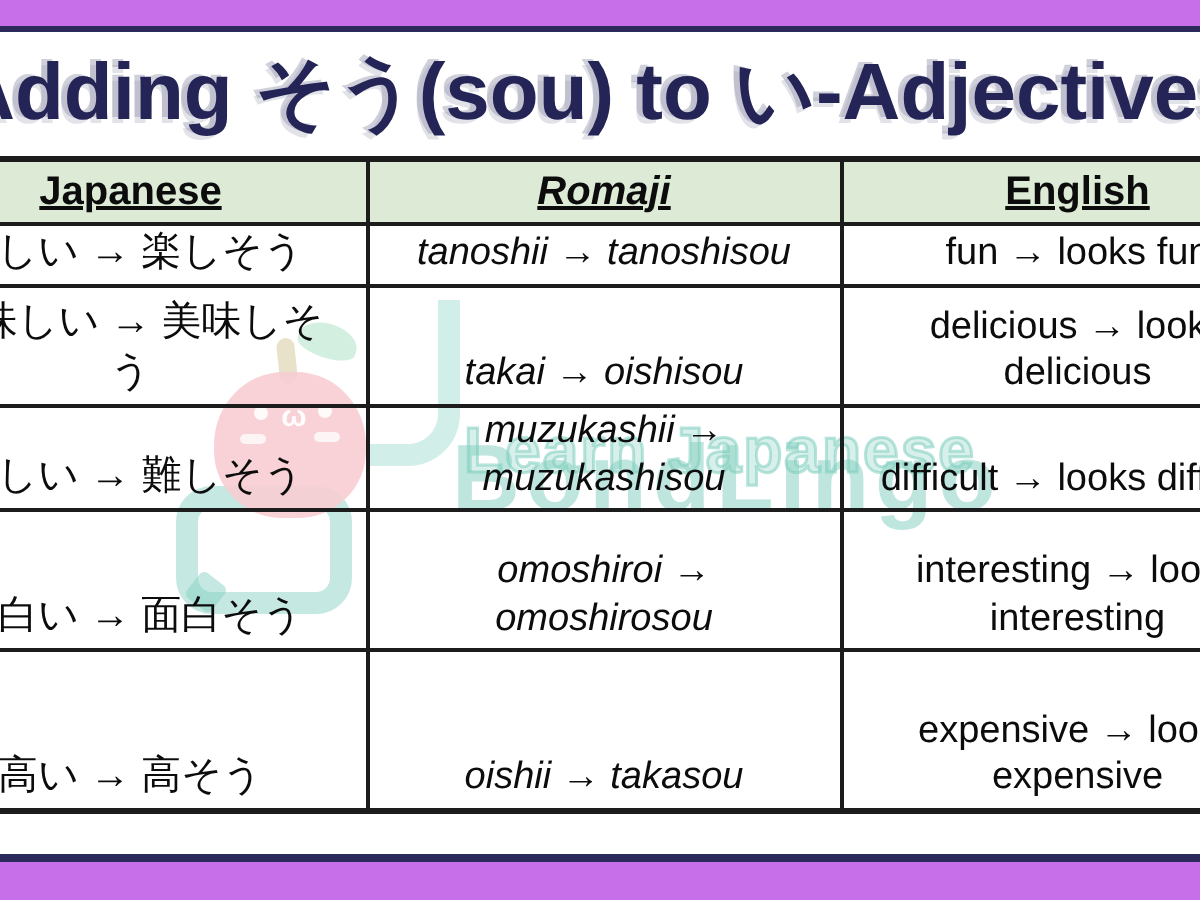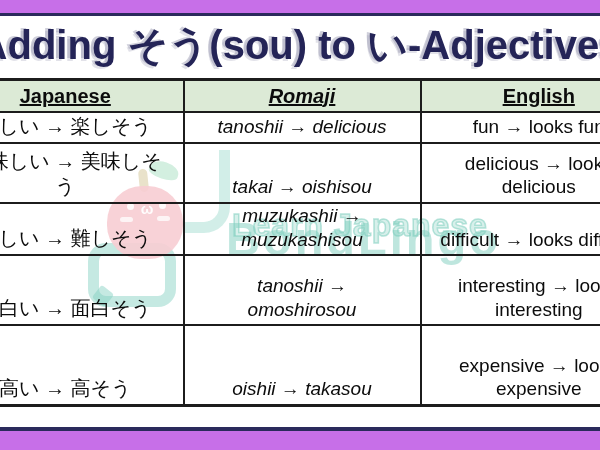--- a/index.html
+++ b/index.html
@@ -150,39 +150,39 @@
       <thead>
         <tr>
           <th class="ja">Japanese</th>
           <th class="ro">Romaji</th>
           <th class="en">English</th>
         </tr>
       </thead>
       <tbody>
         <tr>
           <td class="ja">楽しい → 楽しそう</td>
-          <td class="ro">tanoshii → delicious</td>
+          <td class="ro">tanoshii → tanoshisou</td>
           <td class="en">fun → looks fun</td>
         </tr>
         <tr>
           <td class="ja">美味しい → 美味しそ
 う</td>
           <td class="ro">takai → oishisou</td>
           <td class="en">delicious → looks
 delicious</td>
         </tr>
         <tr>
           <td class="ja">難しい → 難しそう</td>
           <td class="ro">muzukashii →
 muzukashisou</td>
           <td class="en">difficult → looks difficult</td>
         </tr>
         <tr>
           <td class="ja">面白い → 面白そう</td>
-          <td class="ro">tanoshii →
+          <td class="ro">omoshiroi →
 omoshirosou</td>
           <td class="en">interesting → looks
 interesting</td>
         </tr>
         <tr>
           <td class="ja">高い → 高そう</td>
           <td class="ro">oishii → takasou</td>
           <td class="en">expensive → looks
 expensive</td>
         </tr>

